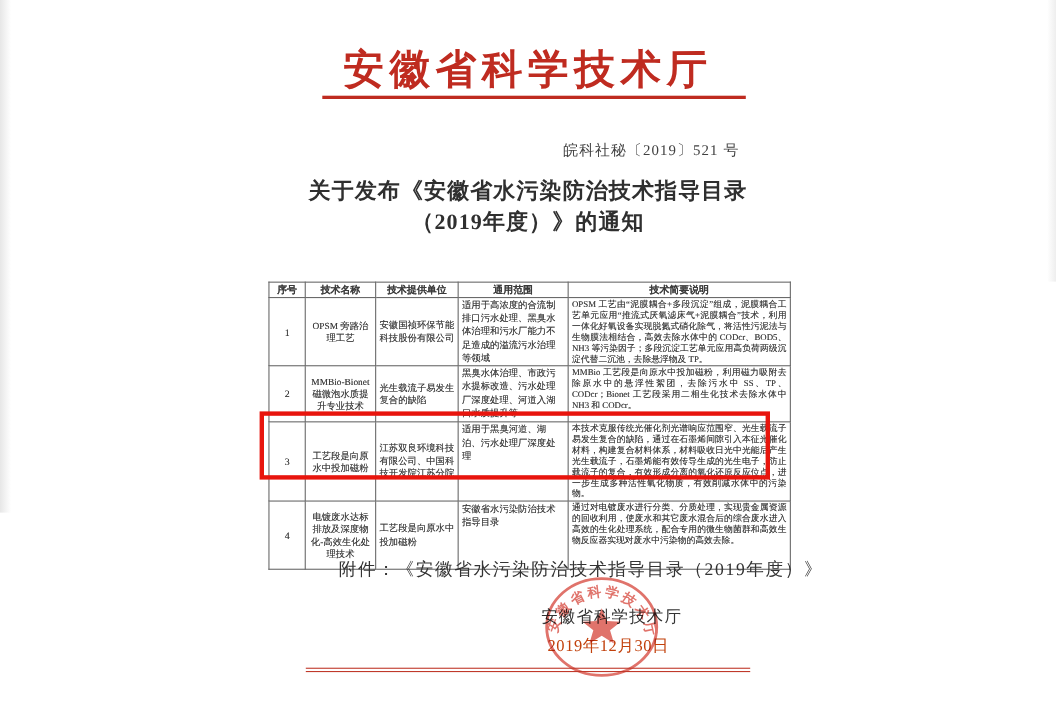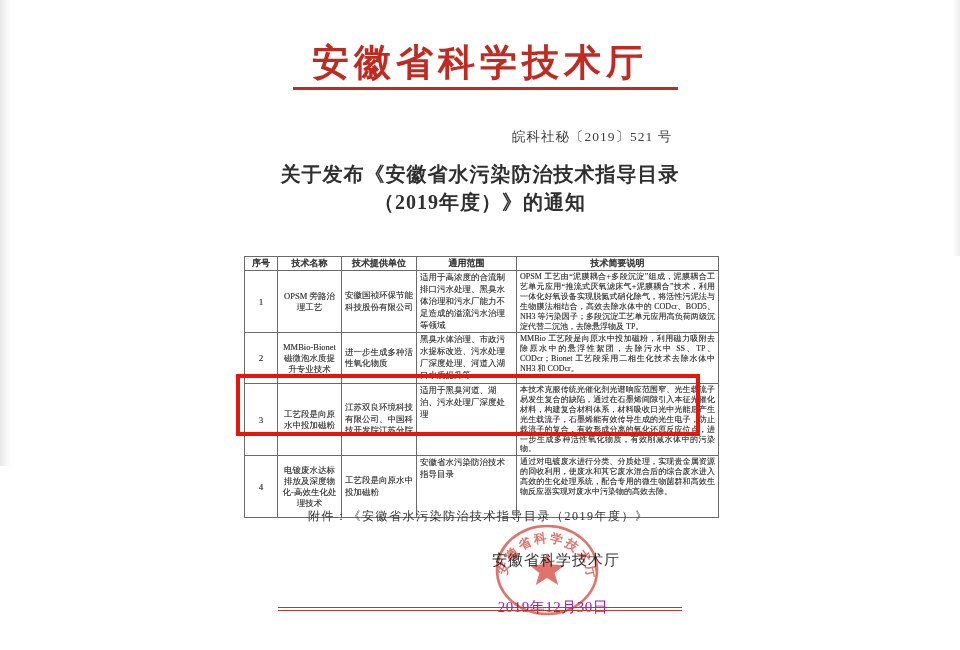--- a/index.html
+++ b/index.html
@@ -60,29 +60,29 @@
   td.c-scope{ width:100px; font-size:8.5px; vertical-align:top; line-height:1.4; }
   td.c-desc { width:202px; font-size:8px;  vertical-align:top; line-height:1.24; text-align:justify; }
 
   .highlight-box {
     position:absolute; left:236px; top:374px; width:464px; height:62px;
     border:4px solid #e8150d; background:transparent; pointer-events:none;
   }
 
   .attachment {
     position:absolute; left:308px; top:508px;
-    font-size:12px; letter-spacing:1.5px; color:#333;
+    font-size:16px; letter-spacing:1.5px; color:#333;
   }
   .signer {
     position:absolute; left:488px; top:551px; width:136px; text-align:center;
     font-size:15px; letter-spacing:1px; color:#333;
   }
   .sign-date {
-    position:absolute; left:488px; top:598px; width:130px; text-align:center;
-    font-size:15px; letter-spacing:.5px; color:#a21caf;
+    position:absolute; left:488px; top:578px; width:130px; text-align:center;
+    font-size:15px; letter-spacing:.5px; color:#c2410c;
   }
   .seal {
     position:absolute; left:492px; top:520px; width:110px; height:100px;
     opacity:.82; mix-blend-mode:multiply; pointer-events:none;
   }
   .footer-rule {
     position:absolute; left:278px; top:607px; width:404px; height:4px;
     border-top:1.6px solid #c0392b; border-bottom:1px solid #c0392b;
   }
 </style>
@@ -122,21 +122,21 @@
       <tr style="height:60px">
         <td class="c-no">1</td>
         <td class="c-name">OPSM 旁路治理工艺</td>
         <td class="c-prov">安徽国祯环保节能科技股份有限公司</td>
         <td class="c-scope">适用于高浓度的合流制排口污水处理、黑臭水体治理和污水厂能力不足造成的溢流污水治理等领域</td>
         <td class="c-desc">OPSM 工艺由“泥膜耦合+多段沉淀”组成，泥膜耦合工艺单元应用“推流式厌氧滤床气+泥膜耦合”技术，利用一体化好氧设备实现脱氮式硝化除气，将活性污泥法与生物膜法相结合，高效去除水体中的 CODcr、BOD5、NH3 等污染因子；多段沉淀工艺单元应用高负荷两级沉淀代替二沉池，去除悬浮物及 TP。</td>
       </tr>
       <tr style="height:48px">
         <td class="c-no">2</td>
         <td class="c-name">MMBio-Bionet 磁微泡水质提升专业技术</td>
-        <td class="c-prov">进一步生成多种活性氧化物质</td>
+        <td class="c-prov">光生载流子易发生复合的缺陷</td>
         <td class="c-scope">黑臭水体治理、市政污水提标改造、污水处理厂深度处理、河道入湖口水质提升等</td>
         <td class="c-desc">MMBio 工艺段是向原水中投加磁粉，利用磁力吸附去除原水中的悬浮性絮团，去除污水中 SS、TP、CODcr；Bionet 工艺段采用二相生化技术去除水体中 NH3 和 CODcr。</td>
       </tr>
       <tr style="height:60px">
         <td class="c-no">3</td>
         <td class="c-name">工艺段是向原水中投加磁粉</td>
         <td class="c-prov">江苏双良环境科技有限公司、中国科技开发院江苏分院</td>
         <td class="c-scope">适用于黑臭河道、湖泊、污水处理厂深度处理</td>
         <td class="c-desc">本技术克服传统光催化剂光谱响应范围窄、光生载流子易发生复合的缺陷，通过在石墨烯间隙引入本征光催化材料，构建复合材料体系，材料吸收日光中光能后产生光生载流子，石墨烯能有效传导生成的光生电子，防止载流子的复合，有效形成分离的氧化还原反应位点，进一步生成多种活性氧化物质，有效削减水体中的污染物。</td>
       </tr>

